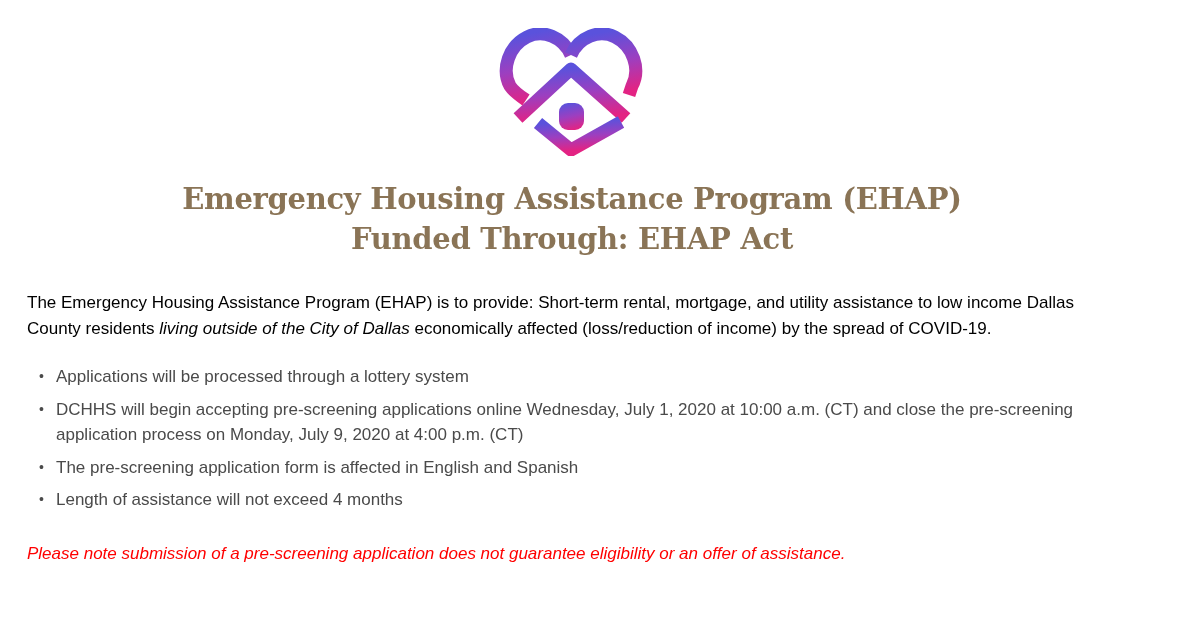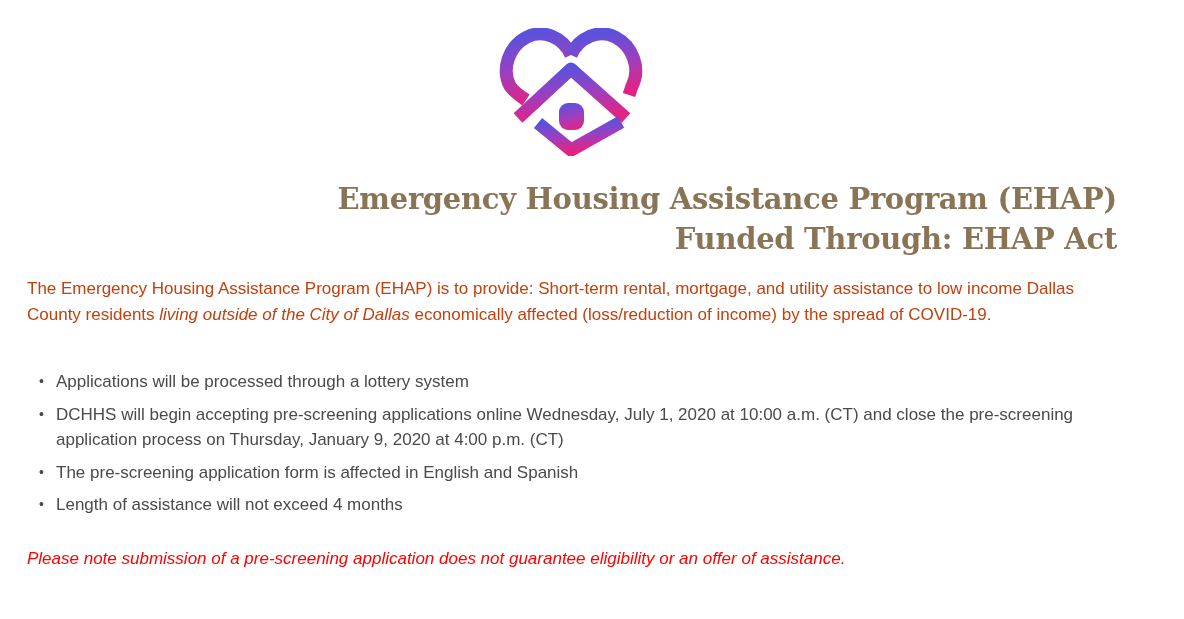--- a/index.html
+++ b/index.html
@@ -19,37 +19,37 @@
     display: flex;
     justify-content: center;
   }
   .logo-wrap svg {
     width: 148px;
     height: 128px;
     display: block;
   }
   .page-title {
     margin-top: 23px;
-    text-align: right;
+    text-align: center;
     font-family: "DejaVu Serif", "Liberation Serif", serif;
     font-weight: 700;
     font-size: 29px;
     line-height: 40px;
     letter-spacing: -0.3px;
     color: #8a7456;
   }
   .intro {
-    margin-top: 17px;
+    margin-top: 31px;
     font-size: 17px;
     line-height: 25.5px;
-    color: #c2410c;
+    color: #000000;
   }
   .intro .em { font-style: italic; }
   ul.points {
-    margin-top: 42px;
+    margin-top: 23px;
     list-style: none;
     color: #4a4a4a;
     font-size: 17px;
     line-height: 25.5px;
   }
   ul.points li {
     position: relative;
     padding-left: 29px;
     margin-bottom: 7px;
   }
@@ -101,20 +101,20 @@
 
   <h1 class="page-title">
     <div>Emergency Housing Assistance Program (EHAP)</div>
     <div>Funded Through: EHAP Act</div>
   </h1>
 
   <p class="intro"><span>The Emergency Housing Assistance Program (EHAP) is to provide: Short-term rental, mortgage, and utility assistance to low income Dallas County residents </span><span class="em">living outside of the City of Dallas</span><span> economically affected (loss/reduction of income) by the spread of COVID-19.</span></p>
 
   <ul class="points">
     <li><span>Applications will be processed through a lottery system</span></li>
-    <li><span>DCHHS will begin accepting pre-screening applications online Wednesday, July 1, 2020 at 10:00 a.m. (CT) and close the pre-screening application process on Thursday, January 9, 2020 at 4:00 p.m. (CT)</span></li>
+    <li><span>DCHHS will begin accepting pre-screening applications online Wednesday, July 1, 2020 at 10:00 a.m. (CT) and close the pre-screening application process on Monday, July 9, 2020 at 4:00 p.m. (CT)</span></li>
     <li><span>The pre-screening application form is affected in English and Spanish</span></li>
     <li><span>Length of assistance will not exceed 4 months</span></li>
   </ul>
 
   <p class="note">Please note submission of a pre-screening application does not guarantee eligibility or an offer of assistance.</p>
 
 </div>
 
 </body></html>

